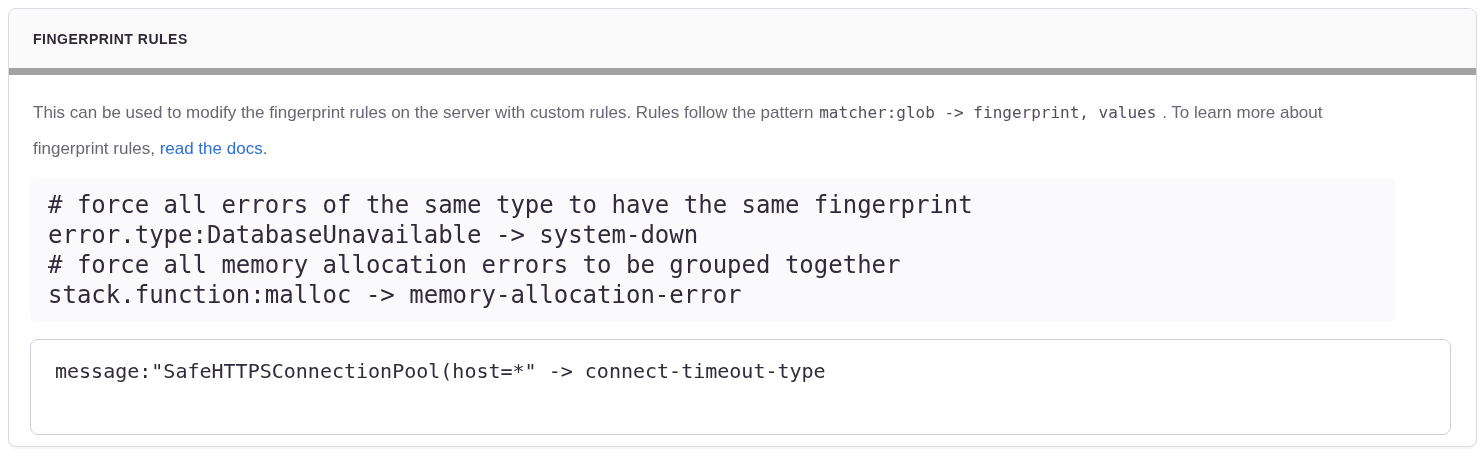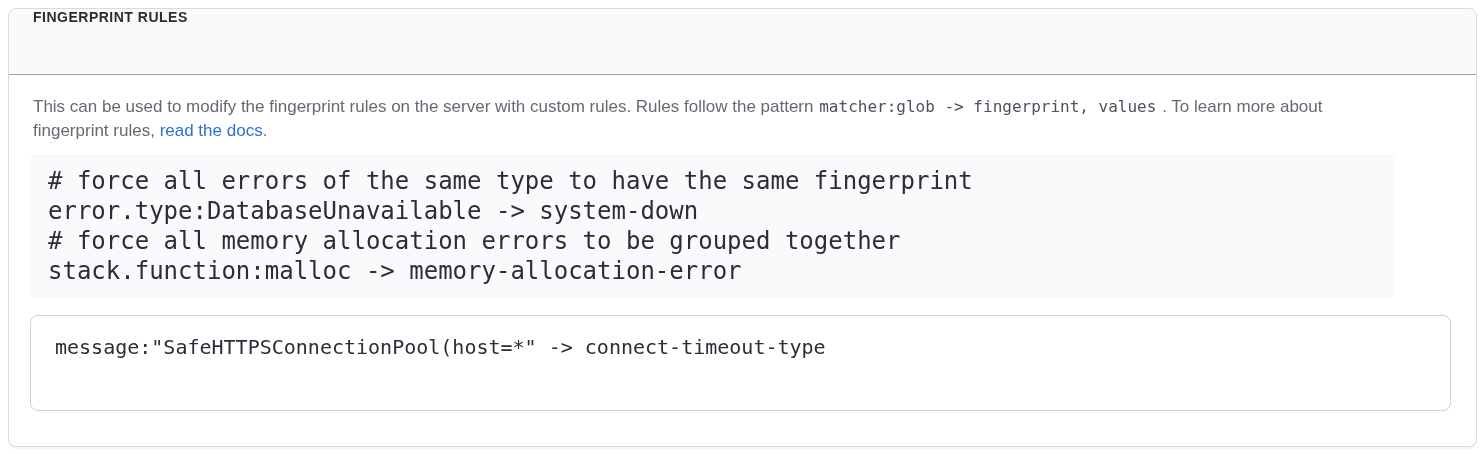--- a/index.html
+++ b/index.html
@@ -20,44 +20,44 @@
     border: 1px solid var(--panel-border, #dcd8e2);
     border-radius: 8px;
     box-shadow: 0 2px 0 rgba(37, 11, 54, 0.04);
     overflow: hidden;
   }
 
   .panel-header {
     box-sizing: border-box;
     height: 66px;
     display: flex;
-    align-items: flex-start;
+    align-items: center;
     padding: 0 24px;
     background: var(--header-background, #fafafa);
-    border-bottom: 1px solid #a3a3a3;
+    border-bottom: 7px solid #a3a3a3;
     border-radius: 8px 8px 0 0;
   }
 
   .panel-title {
     margin: 0;
     font-size: 14px;
     font-weight: 700;
     letter-spacing: 0.5px;
     color: var(--heading-text, #2f2936);
   }
 
   .panel-body {
     padding: 20px 25px 0 24px;
     background: #ffffff;
   }
 
   .description {
     margin: 0 56px 0 0;
     font-size: 17px;
-    line-height: 24px;
+    line-height: 36px;
     color: var(--body-text, #6d6573);
   }
 
   .inline-code {
     font-family: "DejaVu Sans Mono", monospace;
     font-size: 16px;
     color: #554e5e;
     padding: 0 1px;
   }
 

